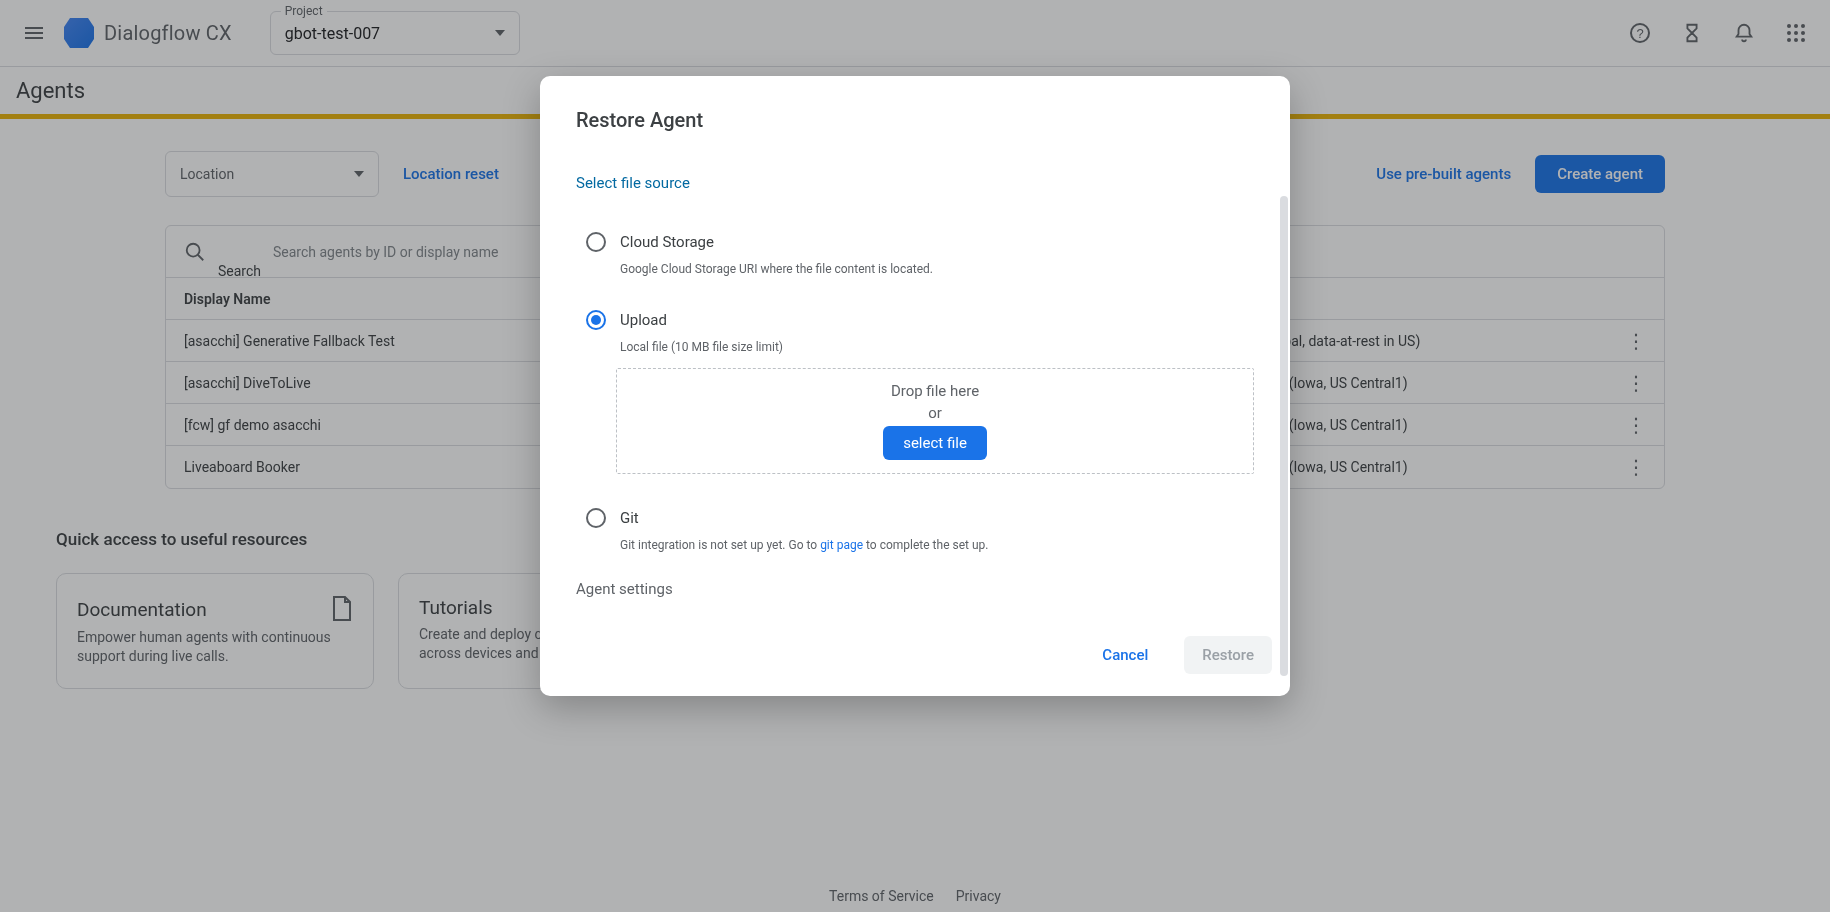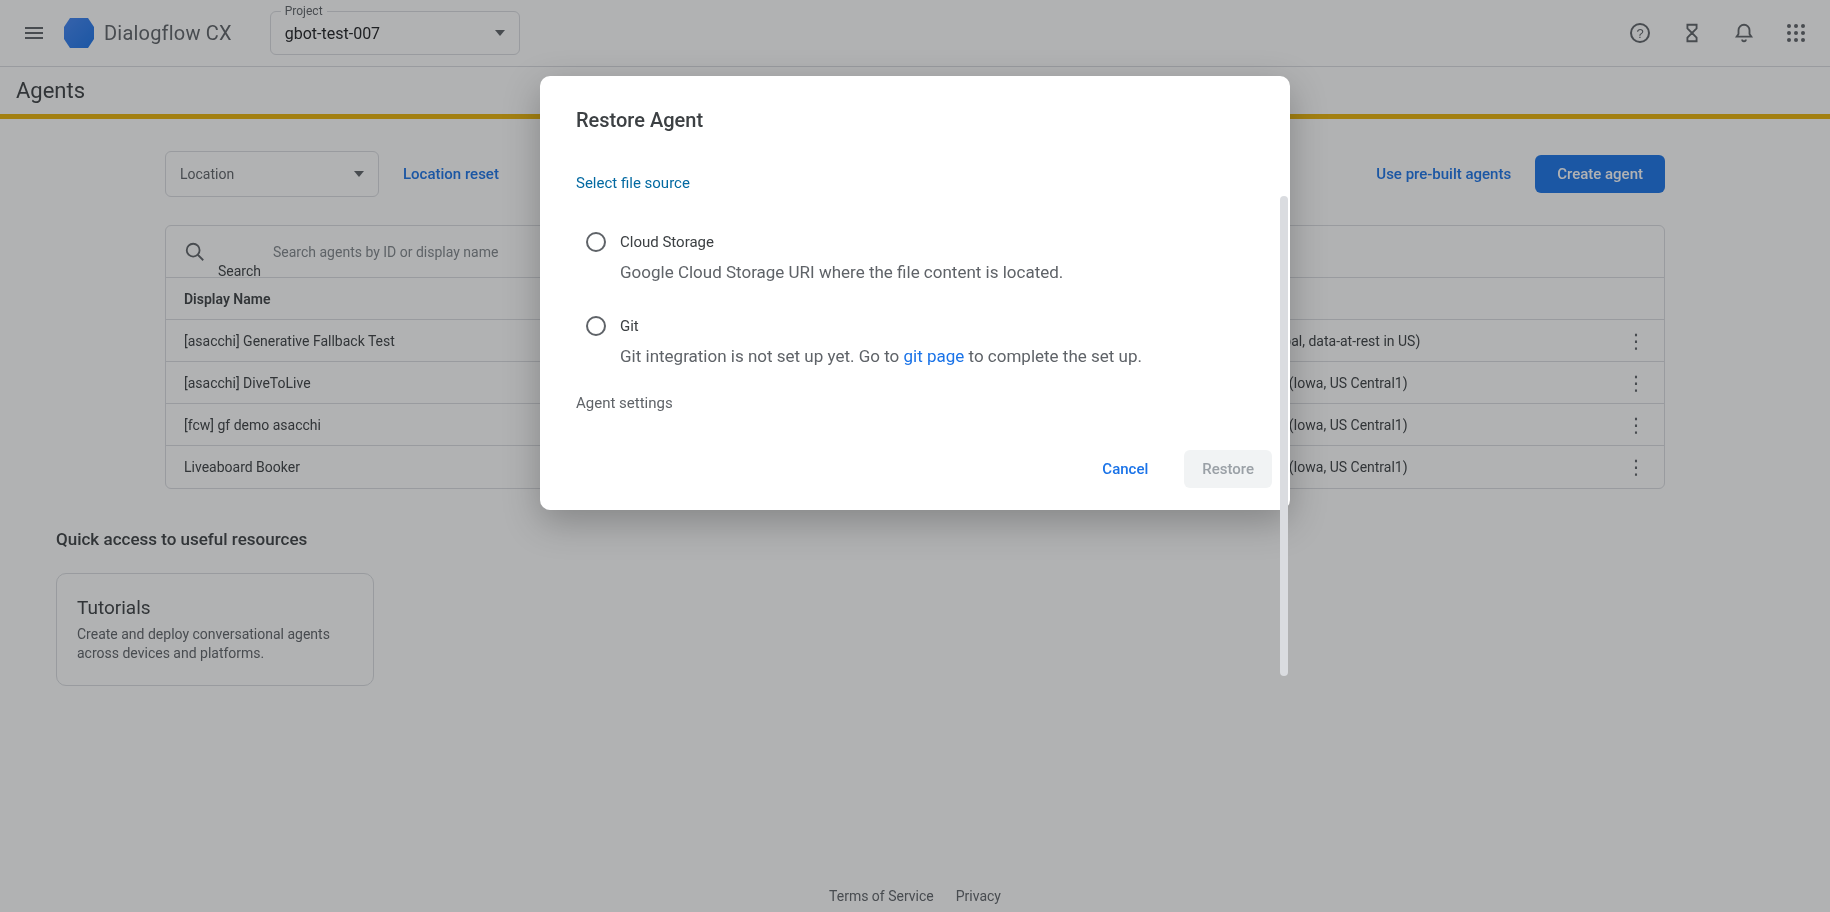--- a/index.html
+++ b/index.html
@@ -191,21 +191,21 @@
     display:flex; align-items:center; justify-content:center;
   }
   .radio.selected { border-color: #1a73e8; }
   .radio.selected::after {
     content:"";
     width: 10px; height: 10px;
     background:#1a73e8;
     border-radius:50%;
   }
   .radio-label { font-size: 15px; color:#3c4043; }
-  .radio-desc { font-size: 17px; color:#5f6368; margin-left: 34px; }
+  .radio-desc { font-size: 12px; color:#5f6368; margin-left: 34px; }
   .inline-link { color:#1a73e8; cursor:pointer; }
   .dropzone {
     margin-left: 30px;
     margin-top: 14px;
     border: 1.5px dashed #bdc1c6;
     border-radius: 2px;
     height: 106px;
     display:flex; flex-direction: column;
     align-items:center; justify-content:center;
     gap: 4px;
@@ -360,20 +360,31 @@
         <div class="col-menu"><span class="more-icon">⋮</span></div>
       </div>
     </div>
   </div>
 
   <div class="quick-section">
     <div class="quick-title">Quick access to useful resources</div>
     <div class="cards">
       <div class="card">
         <div class="card-head">
+          <div class="card-title">Documentation</div>
+          <span>
+            <svg width="22" height="26" viewBox="0 0 22 26">
+                <path fill="none" stroke="#5f6368" stroke-width="2" d="M3 1h11l5 5v18H3zM14 1v5h5"></path>
+              </svg>
+          </span>
+        </div>
+        <div class="card-desc">Empower human agents with continuous support during live calls.</div>
+      </div>
+      <div class="card">
+        <div class="card-head">
           <div class="card-title">Tutorials</div>
         </div>
         <div class="card-desc">Create and deploy conversational agents across devices and platforms.</div>
       </div>
     </div>
   </div>
 </div>
 
 <div class="footer">
   <span>Terms of Service</span>
@@ -388,20 +399,32 @@
       <div class="section-label">Select file source</div>
 
       <div class="radio-block">
         <div class="radio-row">
           <div class="radio"></div>
           <div class="radio-label">Cloud Storage</div>
         </div>
         <div class="radio-desc">Google Cloud Storage URI where the file content is located.</div>
       </div>
 
+      <div class="radio-block">
+        <div class="radio-row">
+          <div class="radio selected"></div>
+          <div class="radio-label">Upload</div>
+        </div>
+        <div class="radio-desc">Local file (10 MB file size limit)</div>
+        <div class="dropzone">
+          <div class="drop-txt">Drop file here</div>
+          <div class="drop-txt">or</div>
+          <div class="select-btn">select file</div>
+        </div>
+      </div>
 
       <div class="radio-block" style="margin-bottom:10px;">
         <div class="radio-row">
           <div class="radio"></div>
           <div class="radio-label">Git</div>
         </div>
         <div class="radio-desc">
           <span>Git integration is not set up yet. Go to </span><span class="inline-link">git page</span><span> to complete the set up.</span>
         </div>
       </div>

